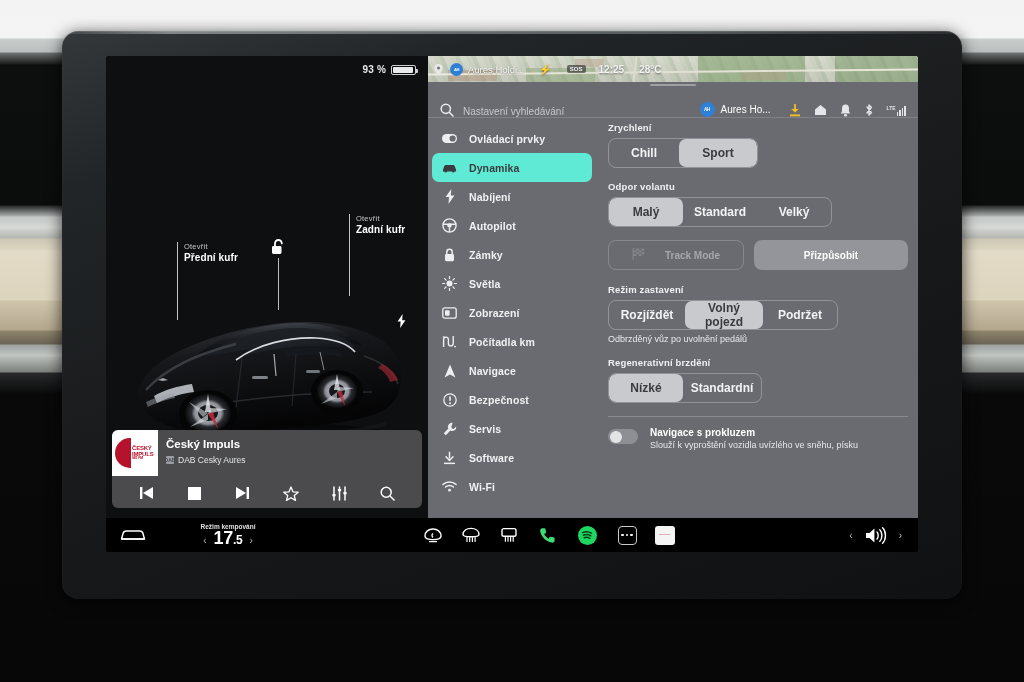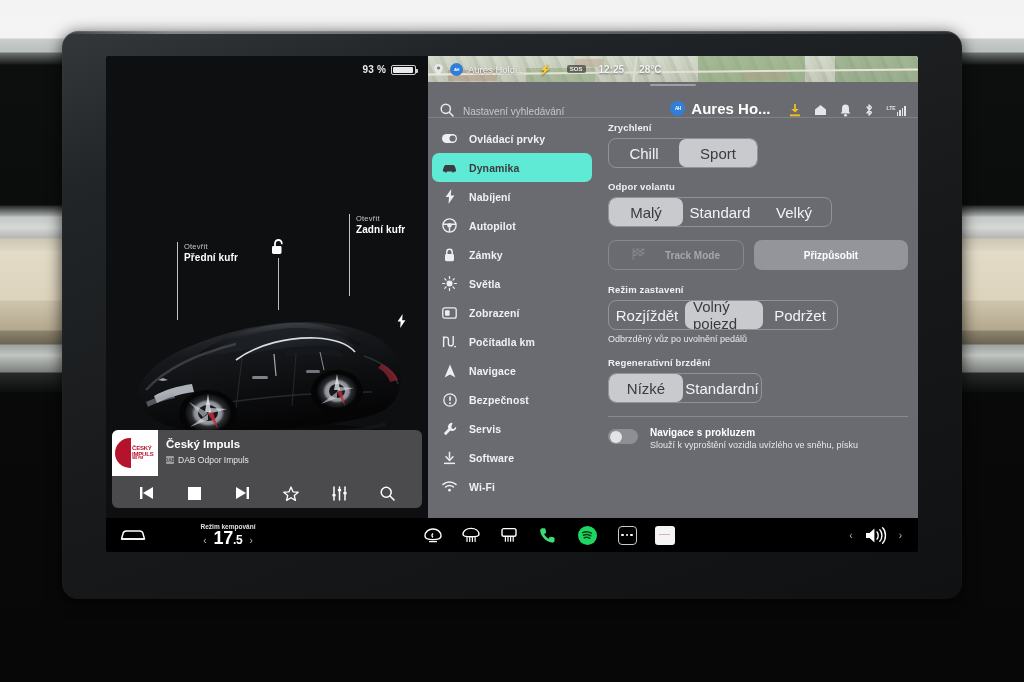--- a/index.html
+++ b/index.html
@@ -190,21 +190,21 @@
   }
   #search-icon-wrap { width: 16px; display: flex; align-items: center; color: #e8e9eb; }
   #search-placeholder { color: #c6c8cd; font-size: 10px; margin-left: 7px; }
 
   #profile-chip { margin-left: auto; display: flex; align-items: center; gap: 6px; }
   #profile-avatar {
     width: 15px; height: 15px; border-radius: 50%; background: #2f7fd8;
     display: flex; align-items: center; justify-content: center;
   }
   #profile-avatar span { color: #fff; font-size: 4.5px; font-weight: bold; letter-spacing: -.3px; }
-  #profile-name { color: #fff; font-size: 15px; font-weight: bold; }
+  #profile-name { color: #fff; font-size: 10px; font-weight: normal; }
 
   #status-icons { display: flex; align-items: center; gap: 13px; margin-left: 18px; }
   .status-icon { color: #e4e5e8; display: flex; align-items: center; }
   #icon-download { color: #f0c020; }
   #lte-wrap { display: flex; align-items: flex-end; gap: 1px; }
   #lte-label { color: #e4e5e8; font-size: 5px; font-weight: bold; margin-bottom: 5px; }
   .bar { width: 1.6px; background: #e4e5e8; }
 
   
   #settings-nav {
@@ -222,21 +222,21 @@
 
   
   #settings-content {
     position: absolute; left: 180px; top: 66px; right: 10px; bottom: 0;
     overflow: hidden;
   }
   .group-label { color: #eef0f2; font-size: 9.5px; font-weight: bold; margin-bottom: 5px; letter-spacing: .15px; }
   .seg-group { display: inline-flex; border: 1px solid rgba(178,180,185,.55); border-radius: 8px; overflow: hidden; }
   .seg {
     height: 28px; display: flex; align-items: center; justify-content: center;
-    color: #f2f3f5; font-size: 15px; font-weight: normal; padding: 0 8px;
+    color: #f2f3f5; font-size: 12px; font-weight: bold; padding: 0 8px; text-align: center;
   }
   .seg.selected { background: #c8cacd; color: #3a3b3f; border-radius: 7px; }
   .group { margin-bottom: 13px; }
   .hint { color: #e8eaec; font-size: 9px; margin-top: 4px; }
 
   #row-track { display: flex; gap: 10px; margin-bottom: 14px; }
   #track-mode-btn {
     flex: 1; height: 30px; border: 1px solid rgba(170,172,178,.45); border-radius: 8px;
     display: flex; align-items: center; justify-content: center; gap: 20px;
     color: #a5a7ad; font-size: 10px; font-weight: bold;
@@ -424,21 +424,21 @@
               <div>IMPULS</div>
               <div class="tiny">981 FM</div>
             </div>
           </div>
         </div>
         <div id="track-title">Český Impuls</div>
         <div id="track-sub-row">
           <div id="dab-badge">
               <span>DAB</span>
             </div>
-          <div id="track-subtitle">DAB Odpor Impuls</div>
+          <div id="track-subtitle">DAB Cesky Aures</div>
         </div>
 
         <div id="media-controls">
           <div class="media-btn">
             <svg width="15" height="14" viewBox="0 0 15 14">
                 <path d="M14 1 L4 7 L14 13 Z" fill="#fff"></path>
                 <rect x="1" y="1" width="2.4" height="12" fill="#fff"></rect>
               </svg>
           </div>
           <div class="media-btn">

